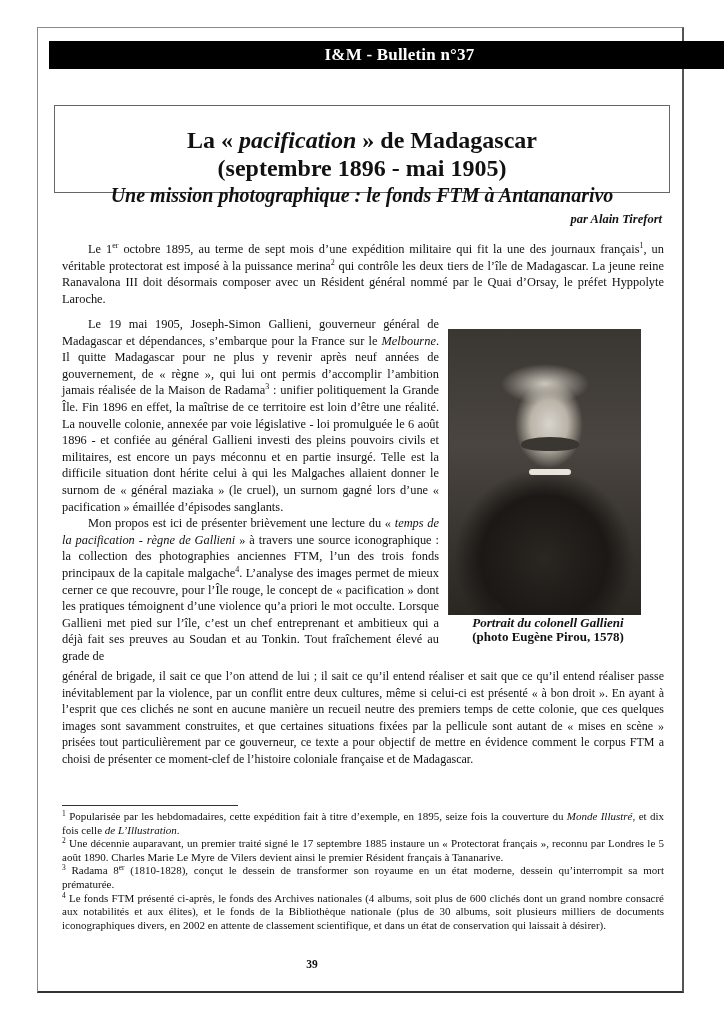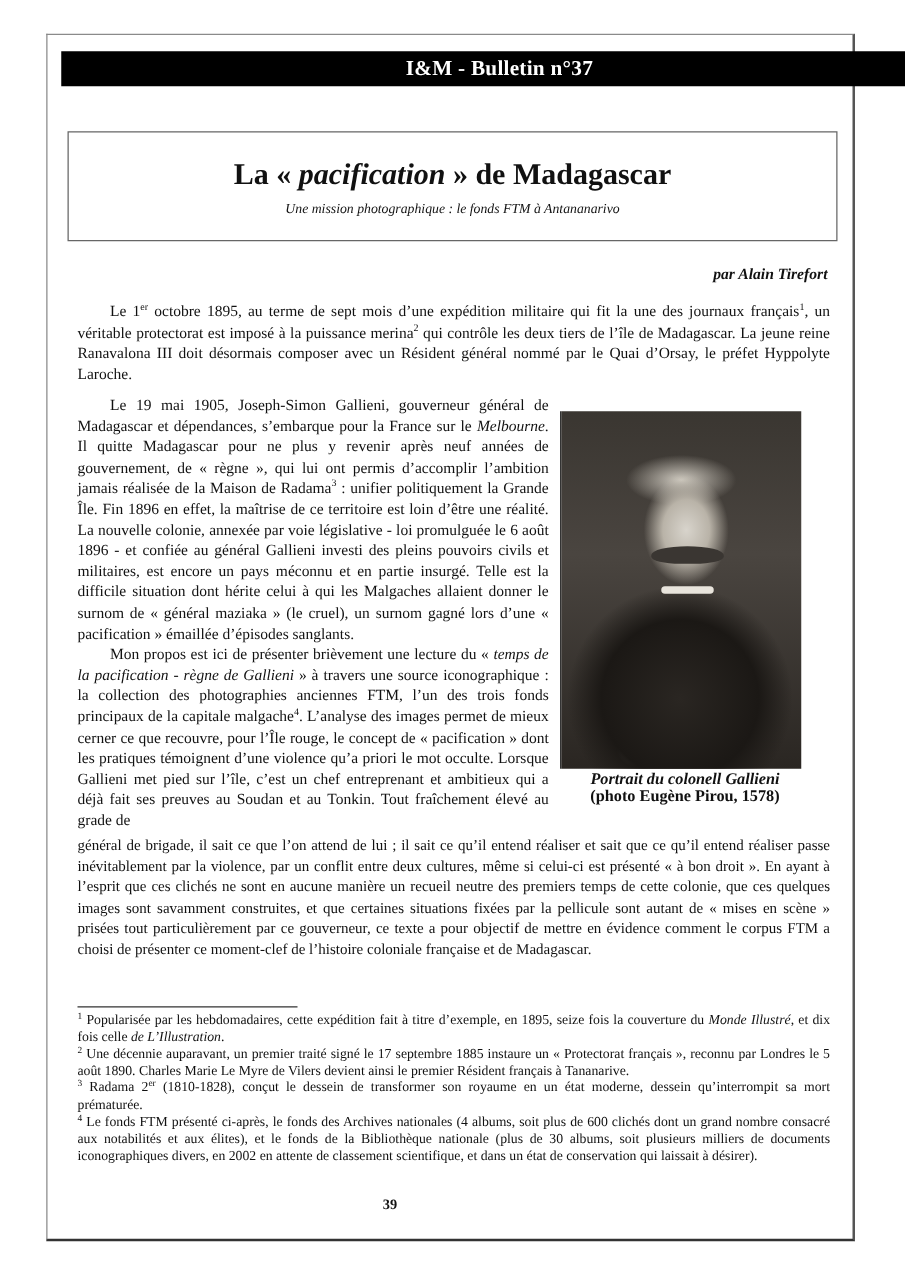--- a/index.html
+++ b/index.html
@@ -9,21 +9,21 @@
                 border: 1px solid #8a8a8a; border-right: 2px solid #555; border-bottom: 2px solid #333;
                 box-sizing: border-box; background: #fff; }
   .bulletin-bar { position: absolute; left: 49px; top: 41px; width: 701px; height: 28px;
                   background: #000; color: #fff; text-align: center; font-weight: bold;
                   font-size: 17px; line-height: 28px; letter-spacing: 0.2px; }
   .title-box { position: absolute; left: 54px; top: 105px; width: 616px; height: 88px;
                border: 1px solid #666; box-sizing: border-box; text-align: center; }
   .title-line1 { font-size: 24px; font-weight: bold; line-height: 28px; margin-top: 20px; }
   .title-line1 i { font-weight: bold; }
   .title-line2 { font-size: 24px; font-weight: bold; line-height: 28px; }
-  .subtitle { font-size: 11px; font-weight: normal; font-style: italic; line-height: 22px; margin-top: 2px; }
+  .subtitle { font-size: 20px; font-weight: bold; font-style: italic; line-height: 22px; margin-top: 2px; }
   .author { position: absolute; right: 62px; top: 212px; font-size: 12.5px; font-weight: bold; font-style: italic; }
   .body-text { position: absolute; left: 62px; width: 602px; font-size: 12.4px; line-height: 16.6px; text-align: justify; }
   .p1 { top: 241px; }
   .p1 .indent, .col .indent { text-indent: 26px; }
   .col { position: absolute; left: 62px; top: 316px; width: 377px; font-size: 12.4px; line-height: 16.6px; text-align: justify; }
   .col p, .body-text p { margin: 0; }
   .cont { position: absolute; left: 62px; top: 656px; width: 602px; font-size: 12px; line-height: 16.6px; text-align: justify; }
   sup { font-size: 8px; line-height: 0; vertical-align: 5px; }
   .photo { position: absolute; left: 448px; top: 329px; width: 192px; height: 286px;
            background:
@@ -49,20 +49,21 @@
 <body>
 
 <div class="page-frame"></div>
 
 <div class="bulletin-bar">
   <span>I&amp;M - Bulletin  n°37</span>
 </div>
 
 <div class="title-box">
   <div class="title-line1"><span>La « </span><i>pacification</i><span> » de Madagascar</span></div>
+  <div class="title-line2">(septembre 1896 - mai 1905)</div>
   <div class="subtitle">Une mission photographique : le fonds FTM à Antananarivo</div>
 </div>
 
 <div class="author">par Alain Tirefort</div>
 
 <div class="body-text p1">
   <p class="indent"><span>Le 1</span><sup>er</sup><span> octobre 1895, au terme de sept mois d’une expédition militaire qui fit la une des journaux français</span><sup>1</sup><span>, un véritable protectorat est imposé à la puissance merina</span><sup>2</sup><span> qui contrôle les deux tiers de l’île de Madagascar. La jeune reine Ranavalona III doit désormais composer avec un Résident général nommé par le Quai d’Orsay, le préfet Hyppolyte Laroche.</span></p>
 </div>
 
 <div class="col">
@@ -81,17 +82,17 @@
 
 <div class="cont">
   <p>général de brigade, il sait ce que l’on attend de lui ; il sait ce qu’il entend réaliser et sait que ce qu’il entend réaliser passe inévitablement par la violence, par un conflit entre deux cultures, même si celui-ci est présenté « à bon droit ». En ayant à l’esprit que ces clichés ne sont en aucune manière un recueil neutre des premiers temps de cette colonie, que ces quelques images sont savamment construites, et que certaines situations fixées par la pellicule sont autant de « mises en scène » prisées tout particulièrement par ce gouverneur, ce texte a pour objectif de mettre en évidence comment le corpus FTM a choisi de présenter ce moment-clef de l’histoire coloniale française et de Madagascar.</p>
 </div>
 
 <div class="fn-rule"></div>
 
 <div class="footnotes">
   <p><sup>1</sup><span> Popularisée par les hebdomadaires, cette expédition fait à titre d’exemple, en 1895, seize fois la couverture du </span><i>Monde Illustré</i><span>, et dix fois celle </span><i>de L’Illustration</i><span>.</span></p>
   <p><sup>2</sup><span> Une décennie auparavant, un premier traité signé le 17 septembre 1885 instaure un « Protectorat français », reconnu par Londres le 5 août 1890.  Charles Marie Le Myre de Vilers devient ainsi le premier Résident français à Tananarive.</span></p>
-  <p><sup>3</sup><span> Radama 2</span><sup>er</sup><span> (1810-1828), conçut le dessein de transformer son royaume en un état moderne, dessein qu’interrompit sa mort prématurée.</span></p>
+  <p><sup>3</sup><span> Radama 8</span><sup>er</sup><span> (1810-1828), conçut le dessein de transformer son royaume en un état moderne, dessein qu’interrompit sa mort prématurée.</span></p>
   <p><sup>4</sup><span> Le fonds FTM présenté ci-après, le fonds des Archives nationales (4 albums, soit plus de 600 clichés dont un grand nombre consacré aux notabilités et aux élites), et le fonds de la Bibliothèque nationale (plus de 30 albums, soit plusieurs milliers de documents iconographiques divers, en 2002 en attente de classement scientifique, et dans un état de conservation qui laissait à désirer).</span></p>
 </div>
 
 <div class="page-number">39</div>
 
 </body></html>

